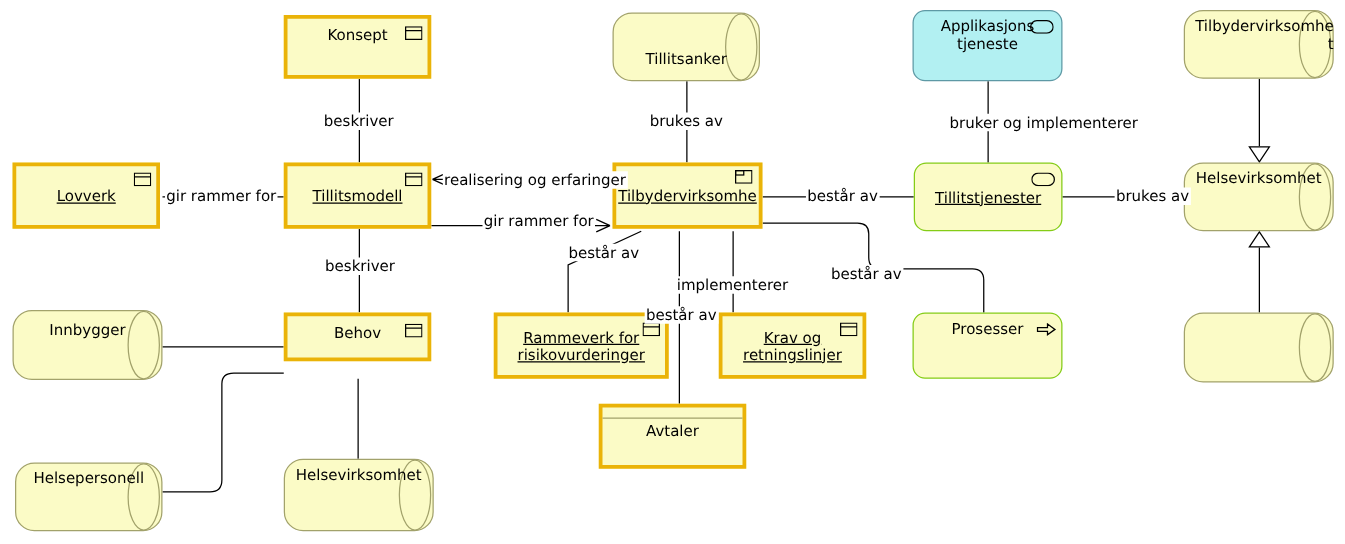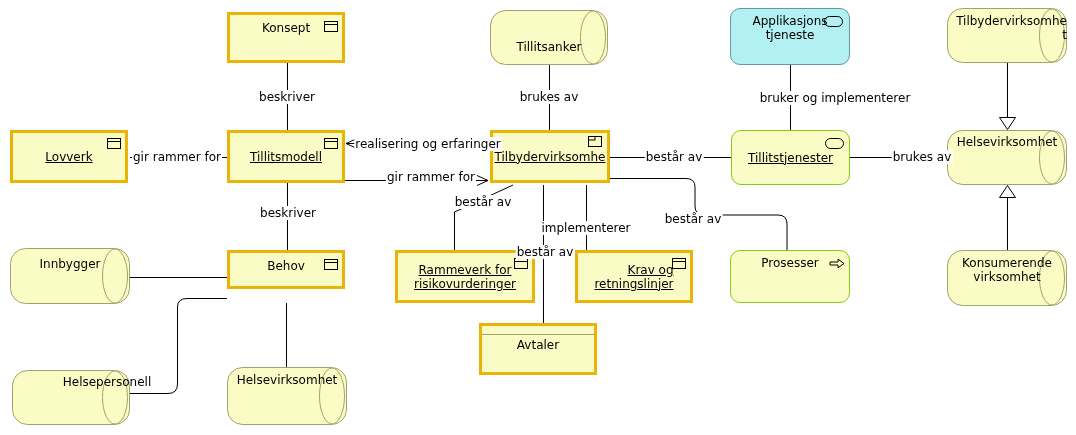--- a/index.html
+++ b/index.html
@@ -148,21 +148,21 @@
     <span class="nlabel">Rammeverk for
 risikovurderinger</span>
     <svg class="icon" style="right:4px;top:5px;" width="14" height="11">
         <g stroke="#000" fill="none">
           <rect x="0.5" y="0.5" width="13" height="10"></rect>
           <line x1="0.5" y1="3.5" x2="13.5" y2="3.5"></line>
         </g>
       </svg>
   </div>
 
-  <div class="node box vcenter" style="left:575px;top:250px;width:118px;height:53px;text-align:right;">
+  <div class="node box vcenter" style="left:575px;top:250px;width:118px;height:53px;">
     <span class="nlabel">Krav og
 retningslinjer</span>
     <svg class="icon" style="right:4px;top:5px;" width="14" height="11">
         <g stroke="#000" fill="none">
           <rect x="0.5" y="0.5" width="13" height="10"></rect>
           <line x1="0.5" y1="3.5" x2="13.5" y2="3.5"></line>
         </g>
       </svg>
   </div>
 
@@ -184,25 +184,21 @@
   <div class="node cyl" style="left:947px;top:8px;width:120px;height:55px;">
     <span class="nlabel" style="padding-top:6px;text-align:right;">Tilbydervirksomhe
 t</span>
   </div>
   <div class="node cyl" style="left:947px;top:130px;width:120px;height:55px;">
     <span class="nlabel" style="padding-top:5px;">Helsevirksomhet</span>
   </div>
   <div class="node cyl" style="left:10px;top:248px;width:120px;height:56px;">
     <span class="nlabel" style="padding-top:9px;">Innbygger</span>
   </div>
-  <div class="node cyl" style="left:947px;top:250px;width:120px;height:56px;">
-    <span class="nlabel" style="padding-top:6px;">Konsumerende
-virksomhet</span>
-  </div>
-  <div class="node cyl" style="left:12px;top:370px;width:118px;height:55px;margin-left:36px;">
+  <div class="node cyl" style="left:12px;top:370px;width:118px;height:55px;">
     <span class="nlabel" style="padding-top:5px;">Helsepersonell</span>
   </div>
   <div class="node cyl" style="left:227px;top:367px;width:120px;height:58px;">
     <span class="nlabel" style="padding-top:6px;">Helsevirksomhet</span>
   </div>
 
   <div class="clabel" style="left:287px;top:97px;">beskriver</div>
   <div class="clabel" style="left:177px;top:157px;">gir rammer for</div>
   <div class="clabel" style="left:288px;top:213px;">beskriver</div>
   <div class="clabel" style="left:549px;top:97px;">brukes av</div>

